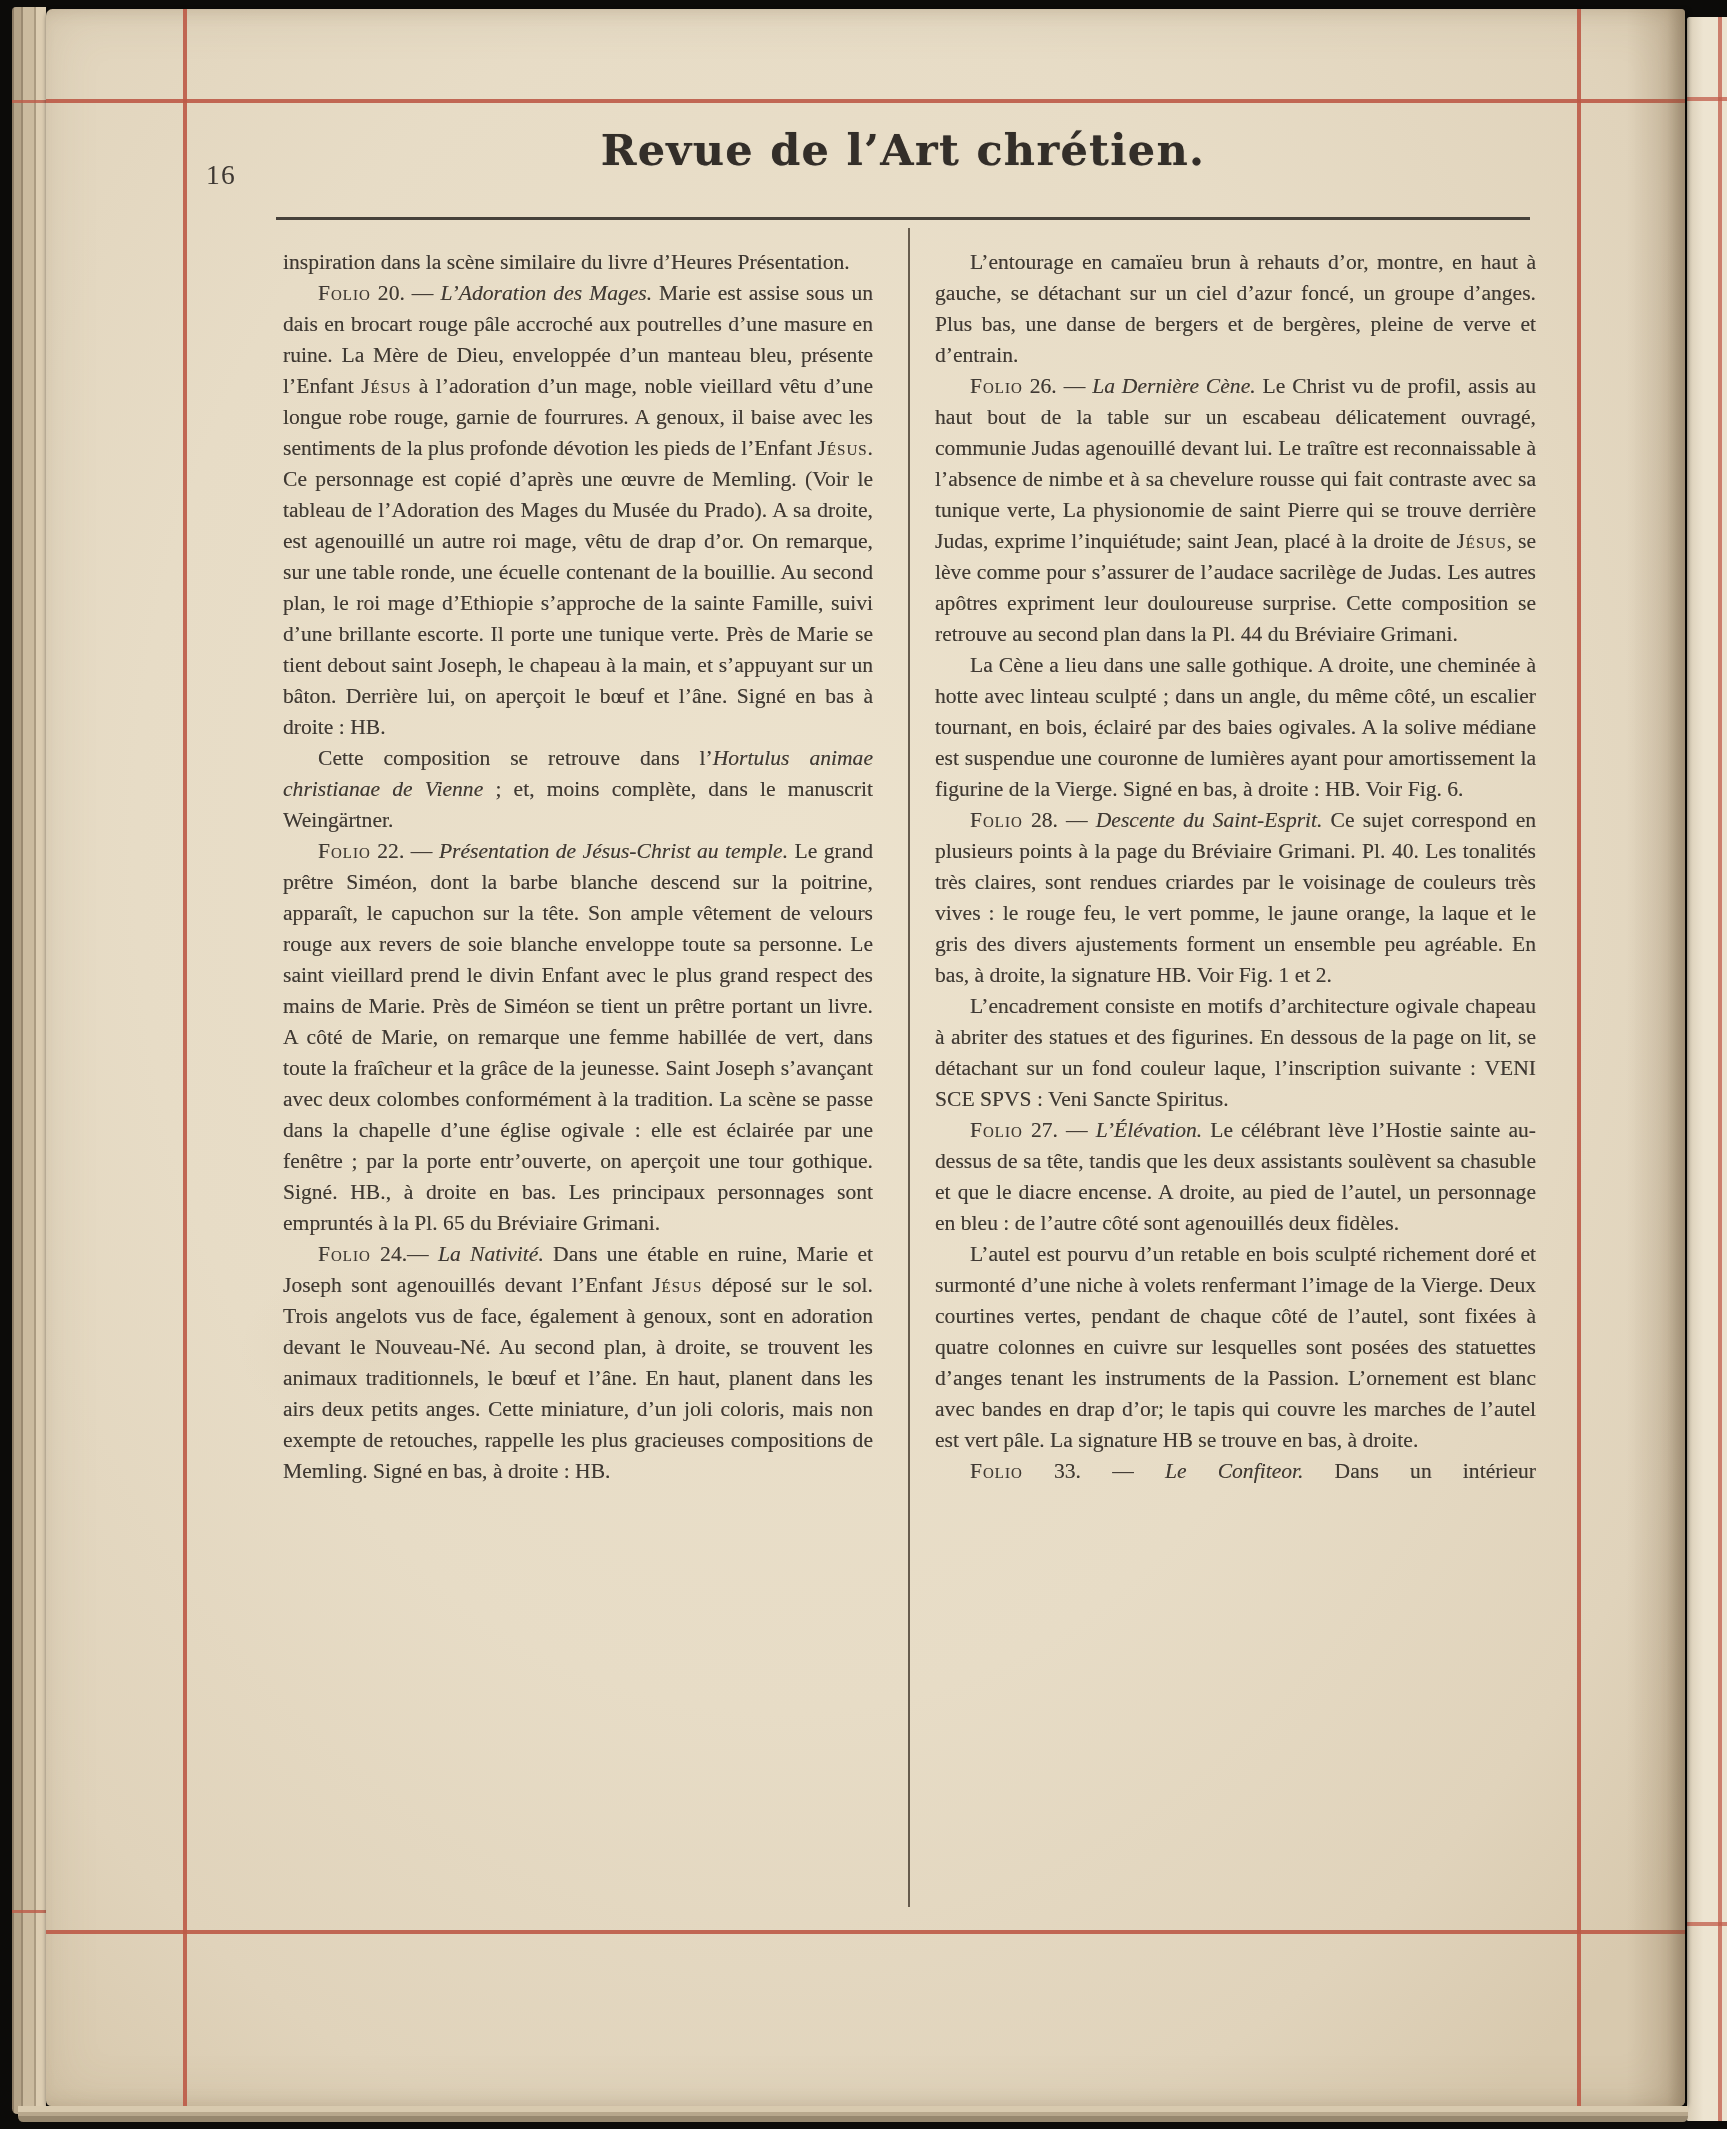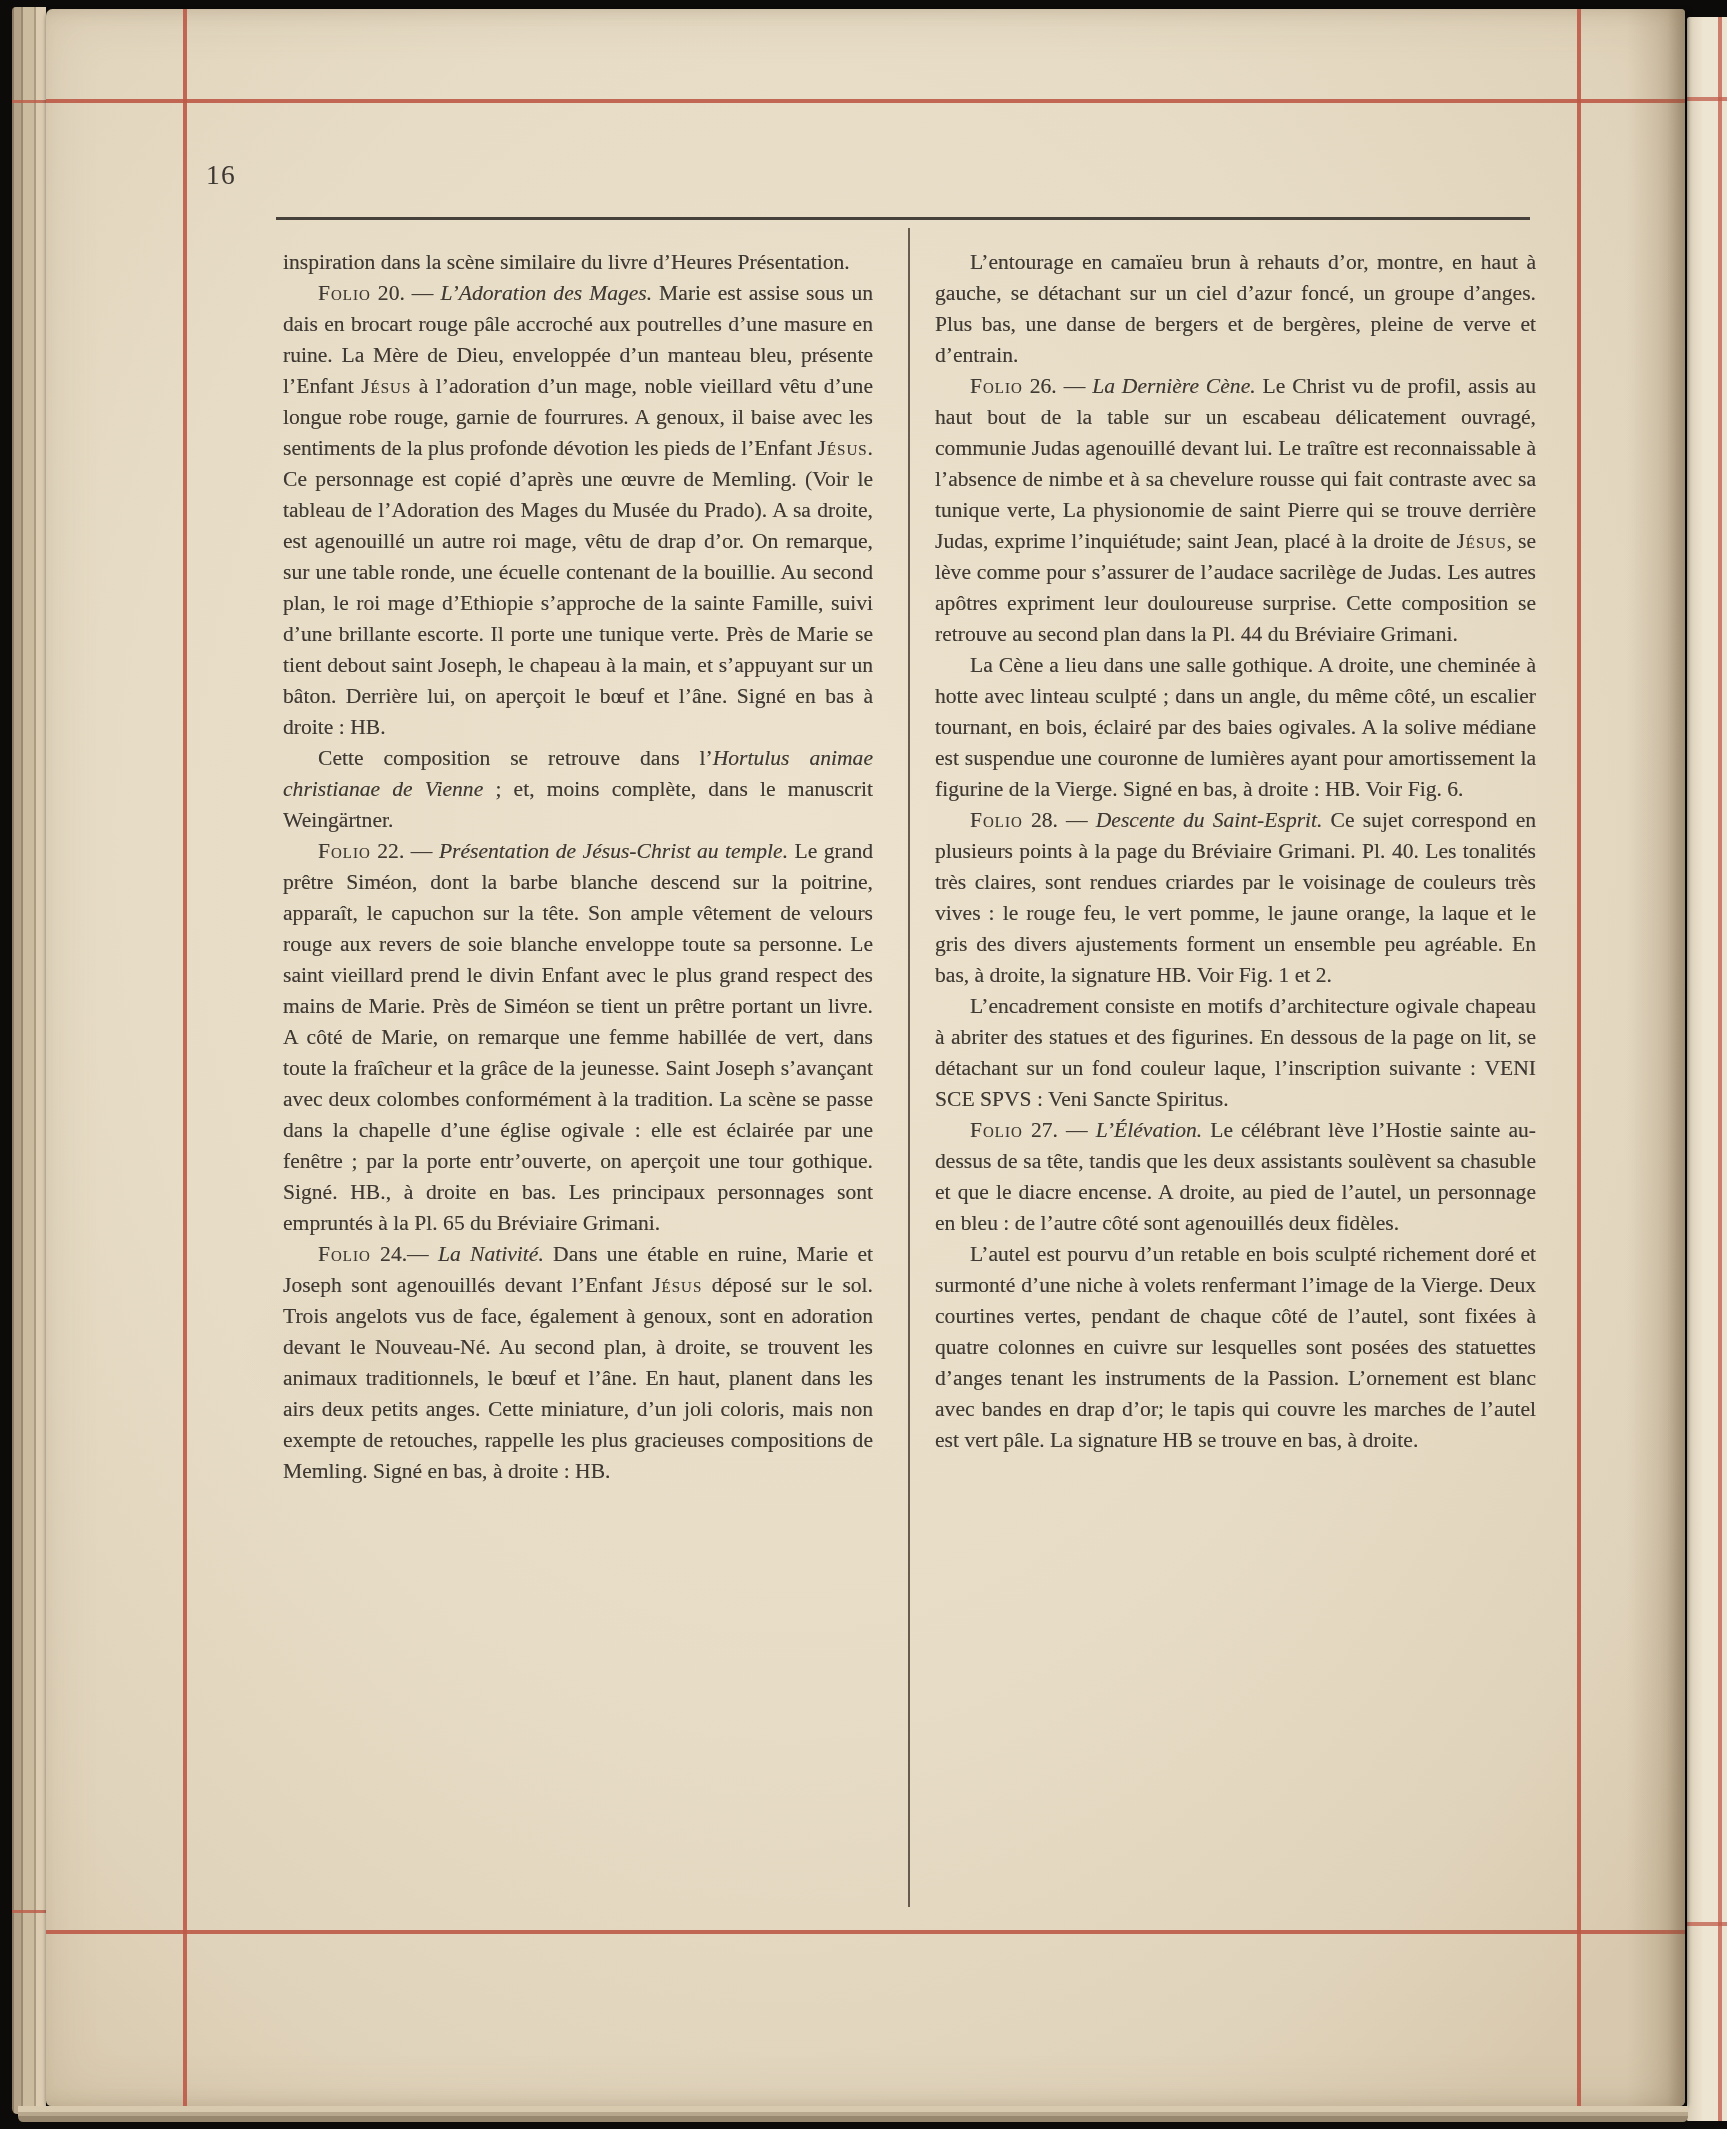--- a/index.html
+++ b/index.html
@@ -108,35 +108,37 @@
   <div class="rh b"></div>
 </div>
 
 <div class="page">
   <div class="red red-top"></div>
   <div class="red red-bottom"></div>
   <div class="red red-left"></div>
   <div class="red red-right"></div>
 
   <div class="page-num">16</div>
+  <h1 class="title">Revue de l’Art chrétien.</h1>
   <div class="header-rule"></div>
 
   <div class="col col-left">
       <p class="no-indent"><span>inspiration dans la scène similaire du livre d’Heures Présentation.</span></p>
       <p class=""><span class="seg-sc">Folio</span><span> 20. — </span><span class="seg-i">L’Adoration des Mages.</span><span> Marie est assise sous un dais en brocart rouge pâle accroché aux poutrelles d’une masure en ruine. La Mère de Dieu, enveloppée d’un manteau bleu, présente l’Enfant </span><span class="seg-sc">Jésus</span><span> à l’adoration d’un mage, noble vieillard vêtu d’une longue robe rouge, garnie de fourrures. A genoux, il baise avec les sentiments de la plus profonde dévotion les pieds de l’Enfant </span><span class="seg-sc">Jésus</span><span>. Ce personnage est copié d’après une œuvre de Memling. (Voir le tableau de l’Adoration des Mages du Musée du Prado). A sa droite, est agenouillé un autre roi mage, vêtu de drap d’or. On remarque, sur une table ronde, une écuelle contenant de la bouillie. Au second plan, le roi mage d’Ethiopie s’approche de la sainte Famille, suivi d’une brillante escorte. Il porte une tunique verte. Près de Marie se tient debout saint Joseph, le chapeau à la main, et s’appuyant sur un bâton. Derrière lui, on aperçoit le bœuf et l’âne. Signé en bas à droite : HB.</span></p>
       <p class=""><span>Cette composition se retrouve dans l’</span><span class="seg-i">Hortulus animae christianae de Vienne</span><span> ; et, moins complète, dans le manuscrit Weingärtner.</span></p>
       <p class=""><span class="seg-sc">Folio</span><span> 22. — </span><span class="seg-i">Présentation de Jésus-Christ au temple.</span><span> Le grand prêtre Siméon, dont la barbe blanche descend sur la poitrine, apparaît, le capuchon sur la tête. Son ample vêtement de velours rouge aux revers de soie blanche enveloppe toute sa personne. Le saint vieillard prend le divin Enfant avec le plus grand respect des mains de Marie. Près de Siméon se tient un prêtre portant un livre. A côté de Marie, on remarque une femme habillée de vert, dans toute la fraîcheur et la grâce de la jeunesse. Saint Joseph s’avançant avec deux colombes conformément à la tradition. La scène se passe dans la chapelle d’une église ogivale : elle est éclairée par une fenêtre ; par la porte entr’ouverte, on aperçoit une tour gothique. Signé. HB., à droite en bas. Les principaux personnages sont empruntés à la Pl. 65 du Bréviaire Grimani.</span></p>
       <p class=""><span class="seg-sc">Folio</span><span> 24.— </span><span class="seg-i">La Nativité.</span><span> Dans une étable en ruine, Marie et Joseph sont agenouillés devant l’Enfant </span><span class="seg-sc">Jésus</span><span> déposé sur le sol. Trois angelots vus de face, également à genoux, sont en adoration devant le Nouveau-Né. Au second plan, à droite, se trouvent les animaux traditionnels, le bœuf et l’âne. En haut, planent dans les airs deux petits anges. Cette miniature, d’un joli coloris, mais non exempte de retouches, rappelle les plus gracieuses compositions de Memling. Signé en bas, à droite : HB.</span></p>
     </div>
   <div class="col-divider"></div>
   <div class="col col-right">
       <p class=""><span>L’entourage en camaïeu brun à rehauts d’or, montre, en haut à gauche, se détachant sur un ciel d’azur foncé, un groupe d’anges. Plus bas, une danse de bergers et de bergères, pleine de verve et d’entrain.</span></p>
       <p class=""><span class="seg-sc">Folio</span><span> 26. — </span><span class="seg-i">La Dernière Cène.</span><span> Le Christ vu de profil, assis au haut bout de la table sur un escabeau délicatement ouvragé, communie Judas agenouillé devant lui. Le traître est reconnaissable à l’absence de nimbe et à sa chevelure rousse qui fait contraste avec sa tunique verte, La physionomie de saint Pierre qui se trouve derrière Judas, exprime l’inquiétude; saint Jean, placé à la droite de </span><span class="seg-sc">Jésus</span><span>, se lève comme pour s’assurer de l’audace sacrilège de Judas. Les autres apôtres expriment leur douloureuse surprise. Cette composition se retrouve au second plan dans la Pl. 44 du Bréviaire Grimani.</span></p>
       <p class=""><span>La Cène a lieu dans une salle gothique. A droite, une cheminée à hotte avec linteau sculpté ; dans un angle, du même côté, un escalier tournant, en bois, éclairé par des baies ogivales. A la solive médiane est suspendue une couronne de lumières ayant pour amortissement la figurine de la Vierge. Signé en bas, à droite : HB. Voir Fig. 6.</span></p>
       <p class=""><span class="seg-sc">Folio</span><span> 28. — </span><span class="seg-i">Descente du Saint-Esprit.</span><span> Ce sujet correspond en plusieurs points à la page du Bréviaire Grimani. Pl. 40. Les tonalités très claires, sont rendues criardes par le voisinage de couleurs très vives : le rouge feu, le vert pomme, le jaune orange, la laque et le gris des divers ajustements forment un ensemble peu agréable. En bas, à droite, la signature HB. Voir Fig. 1 et 2.</span></p>
       <p class=""><span>L’encadrement consiste en motifs d’architecture ogivale chapeau à abriter des statues et des figurines. En dessous de la page on lit, se détachant sur un fond couleur laque, l’inscription suivante : VENI SCE SPVS : Veni Sancte Spiritus.</span></p>
       <p class=""><span class="seg-sc">Folio</span><span> 27. — </span><span class="seg-i">L’Élévation.</span><span> Le célébrant lève l’Hostie sainte au-dessus de sa tête, tandis que les deux assistants soulèvent sa chasuble et que le diacre encense. A droite, au pied de l’autel, un personnage en bleu : de l’autre côté sont agenouillés deux fidèles.</span></p>
       <p class=""><span>L’autel est pourvu d’un retable en bois sculpté richement doré et surmonté d’une niche à volets renfermant l’image de la Vierge. Deux courtines vertes, pendant de chaque côté de l’autel, sont fixées à quatre colonnes en cuivre sur lesquelles sont posées des statuettes d’anges tenant les instruments de la Passion. L’ornement est blanc avec bandes en drap d’or; le tapis qui couvre les marches de l’autel est vert pâle. La signature HB se trouve en bas, à droite.</span></p>
+      <p class=" force-justify"><span class="seg-sc">Folio</span><span> 33. — </span><span class="seg-i">Le Confiteor.</span><span> Dans un intérieur</span></p>
     </div>
 </div>
 
 <div class="bottom-strip"></div>
 
 
 </body></html>

